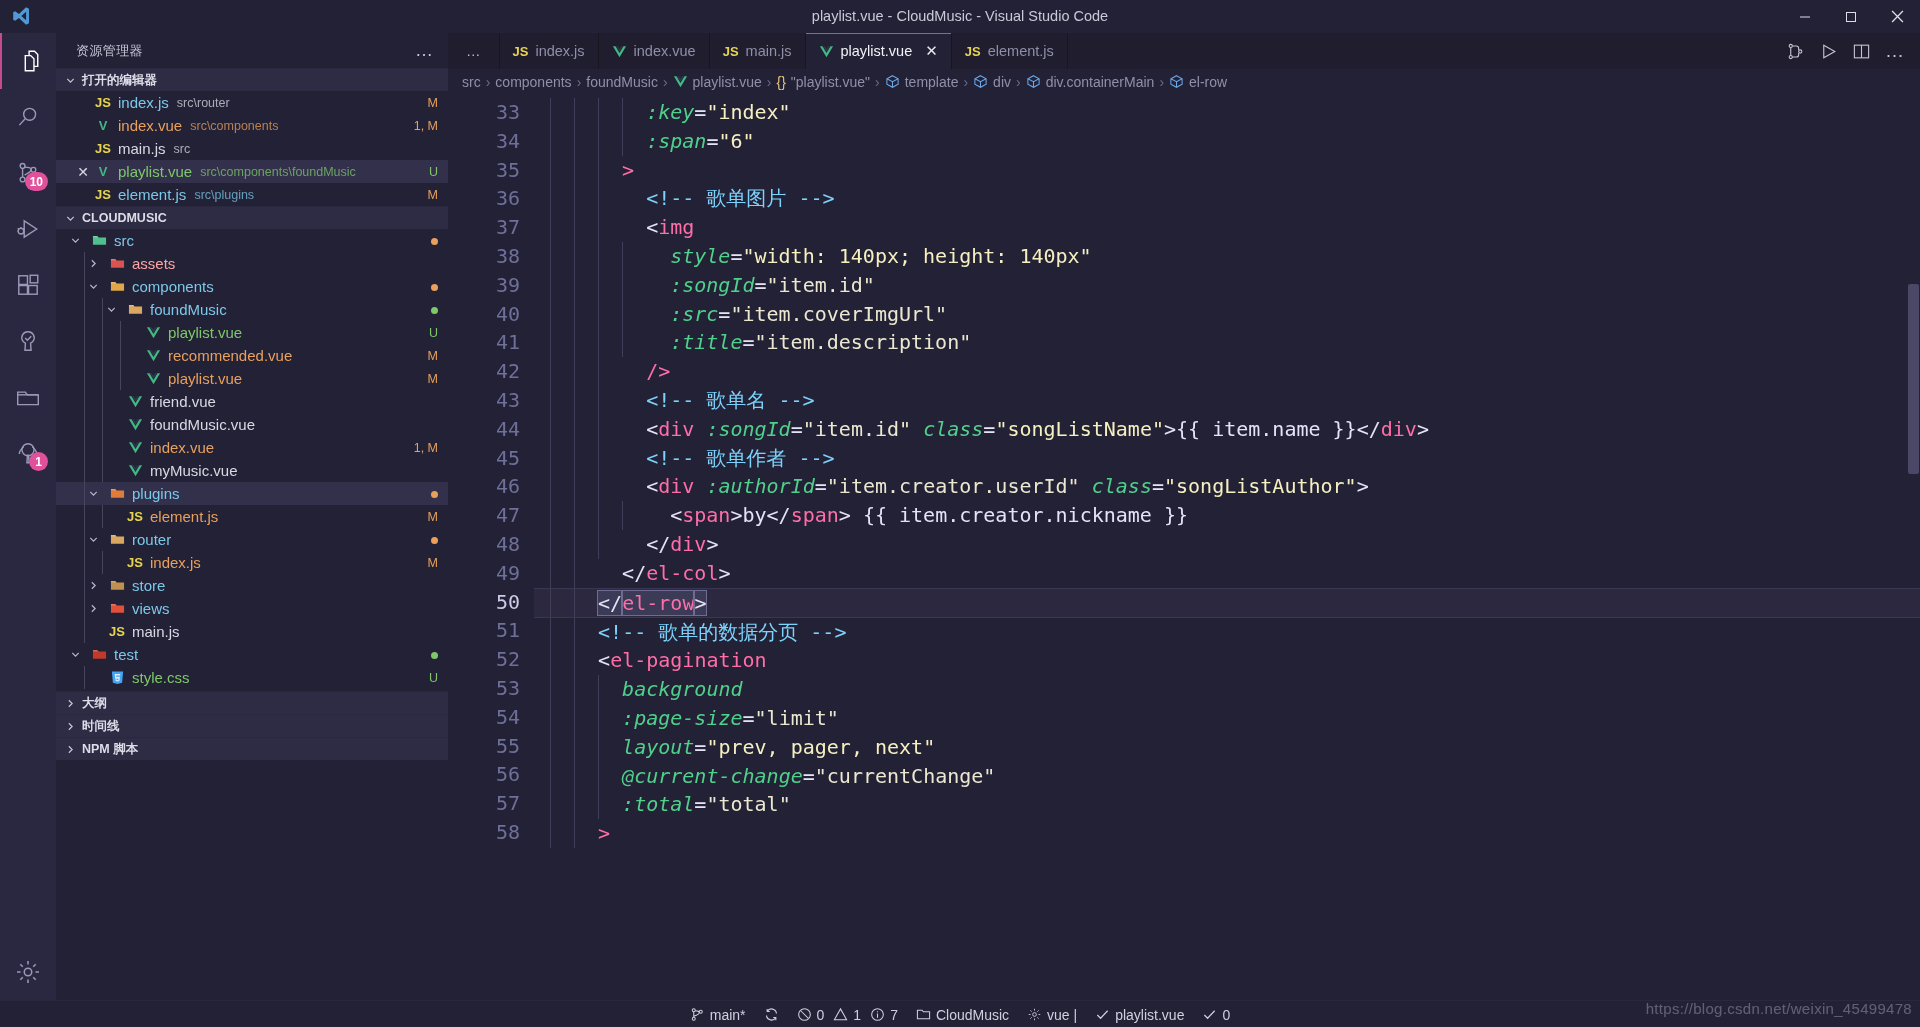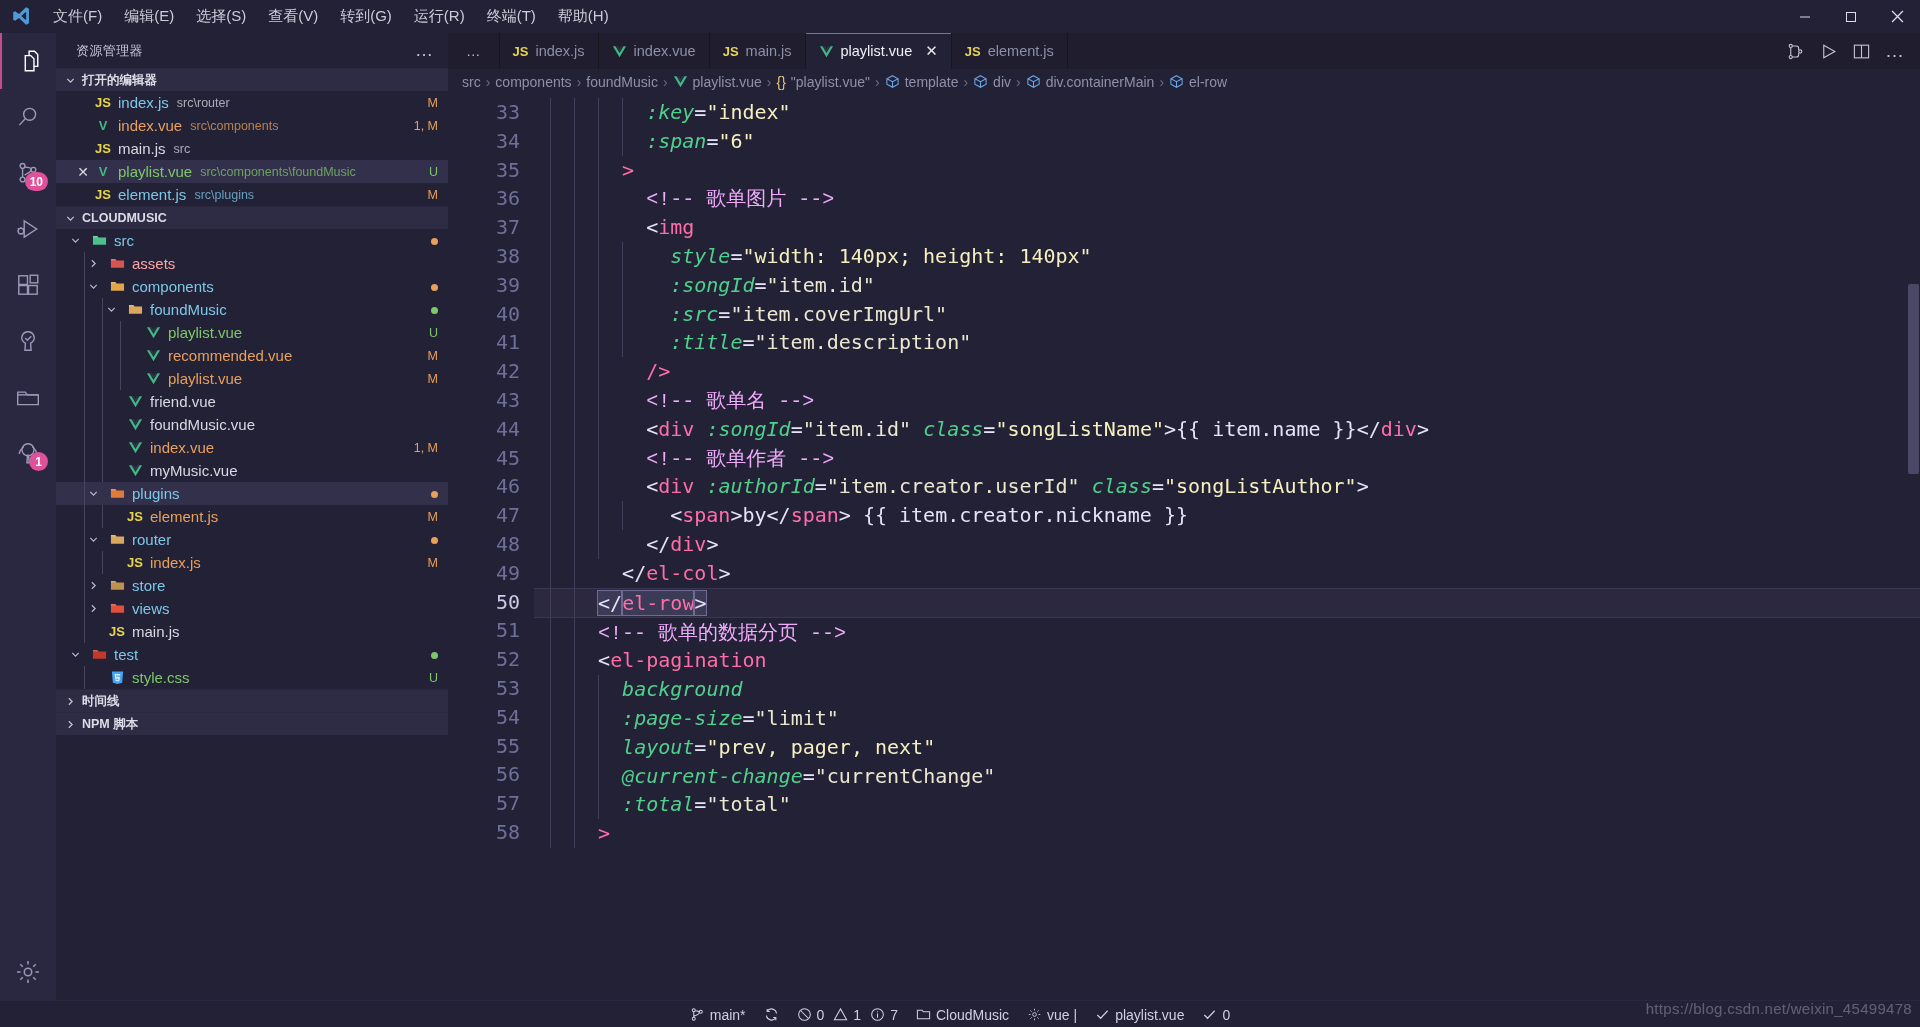--- a/index.html
+++ b/index.html
@@ -128,21 +128,21 @@
     font-family: "DejaVu Sans Mono", "Liberation Mono", monospace;
     font-size: 20px; line-height: 28.8px; white-space: pre; color:#e0def4;
   }
   .cline { height: 28.8px; position:relative; padding-left: 16px; }
   .cline.hl { background:#2b283f; border-top:1px solid #3a3752; border-bottom:1px solid #3a3752; height:30px; }
   .ig { position:absolute; top:0; bottom:0; width:1px; background:#413e5a; }
   .tok-tag  { color:#ff6ea9; }
   .tok-attr { color:#4fd18b; font-style: italic; }
   .tok-str  { color:#f6f0c0; }
   .tok-str2 { color:#ece8d0; }
-  .tok-com  { color:#f0abfc;font-family:Liberation Mono, monospace; }
+  .tok-com  { color:#7dd3fc; }
   .tok-plain{ color:#e6e3f7; }
   .tok-punc { color:#e6e3f7; }
   .cursor-box { outline:1px solid #6f6b92; background:#3b3a57; }
 
   .scroll-mini { position:absolute; right:0; top:0; bottom:0; width:14px; }
   .scroll-thumb { position:absolute; right:1px; width:11px; background:#4a4866; border-radius:2px; }
 
   
   .statusbar {
     height: 27px; background:#232136; display:flex; align-items:center;
@@ -162,30 +162,21 @@
 <body>
 
 <div class="app">
 
   <div class="titlebar">
     <div class="vscode-logo">
       <svg width="22" height="22" viewBox="0 0 24 24">
           <path fill="#4f9ad6" d="M17.5 2.5 9.8 9.9 5.6 6.7 3.5 7.8v8.4l2.1 1.1 4.2-3.2 7.7 7.4 3.2-1.6V4.1l-3.2-1.6zM17.6 7.3v9.4l-5.3-4.7 5.3-4.7z"></path>
         </svg>
     </div>
-    <div class="menu">
-      <div class="menu-item">文件(F)</div>
-      <div class="menu-item">编辑(E)</div>
-      <div class="menu-item">选择(S)</div>
-      <div class="menu-item">查看(V)</div>
-      <div class="menu-item">转到(G)</div>
-      <div class="menu-item">运行(R)</div>
-      <div class="menu-item">终端(T)</div>
-      <div class="menu-item">帮助(H)</div>
-    </div>
+    <div class="title-center">playlist.vue - CloudMusic - Visual Studio Code</div>
     <div class="win-ctrl">
       <div class="win-btn">
         <svg width="12" height="12" viewBox="0 0 12 12">
             <rect x="1" y="5.5" width="10" height="1" fill="currentColor"></rect>
           </svg>
       </div>
       <div class="win-btn">
         <svg width="12" height="12" viewBox="0 0 12 12">
             <rect x="1.5" y="1.5" width="9" height="9" fill="none" stroke="currentColor" stroke-width="1"></rect>
           </svg>
@@ -614,20 +605,28 @@
                 <svg width="15" height="15" viewBox="0 0 16 16">
                   <path fill="#42a5f5" d="M2 1.5h12l-1.1 12L8 14.8 3.1 13.5z"></path>
                   <path fill="#fff" opacity=".8" d="M5 4.2h6l-.2 1.6H6.4l.1 1.3h4.1l-.5 4.4L8 12.2l-2.1-.7-.15-1.6h1.4l.08.8 .77.25.8-.25.14-1.3H5.6z"></path>
                 </svg>
               </span>
               <span class="label" style="color:#7ec86a">style.css</span>
               <span class="status" style="color:#7ec86a">U</span>
             </div>
           </div>
 
+        <div class="section-head" style="margin-top:2px;">
+          <span class="chev">
+            <svg width="11" height="11" viewBox="0 0 12 12" fill="none" stroke="currentColor" stroke-width="1.3">
+                <path d="M4.2 2.5 7.8 6 4.2 9.5"></path>
+              </svg>
+          </span>
+          <span>大纲</span>
+        </div>
         <div class="section-head">
           <span class="chev">
             <svg width="11" height="11" viewBox="0 0 12 12" fill="none" stroke="currentColor" stroke-width="1.3">
                 <path d="M4.2 2.5 7.8 6 4.2 9.5"></path>
               </svg>
           </span>
           <span>时间线</span>
         </div>
         <div class="section-head">
           <span class="chev">

